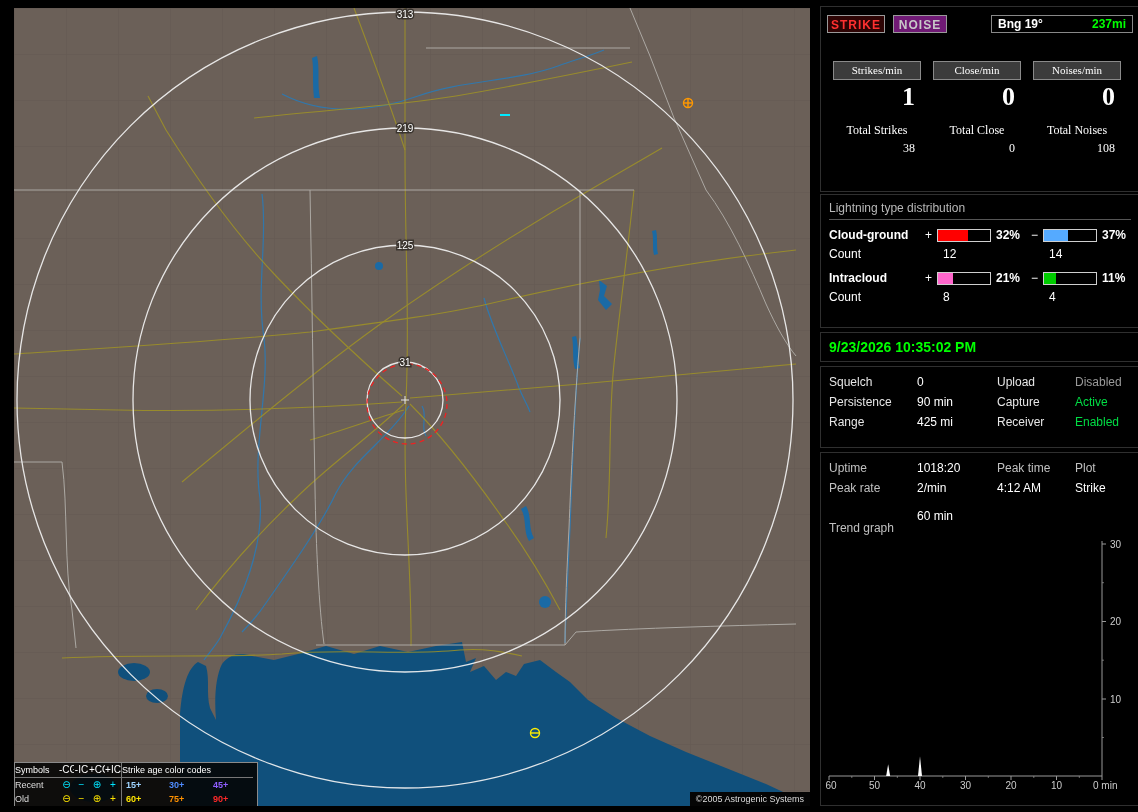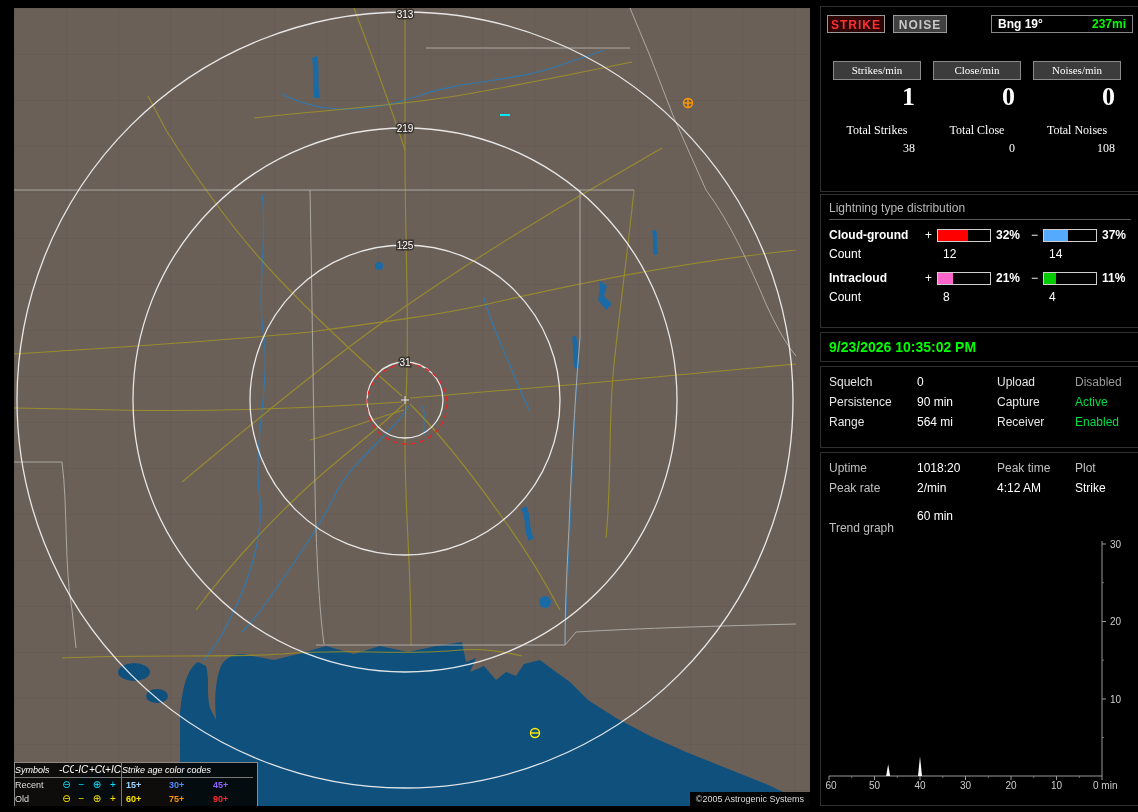--- a/index.html
+++ b/index.html
@@ -10,21 +10,21 @@
   .map-frame{position:absolute;left:14px;top:8px;width:796px;height:798px;background:#6b6058;overflow:hidden;}
   .map-frame svg{display:block;}
   .ring-lbl{fill:#ffffff;font-size:10px;font-family:"Liberation Sans",sans-serif;
             text-anchor:middle;stroke:#3a342e;stroke-width:3px;paint-order:stroke;}
 
   
   .legend{position:absolute;left:0;top:754px;width:242px;background:rgba(4,4,4,.9);
           border:1px solid #8a8a8a;font-size:9px;color:#ddd;}
   .lg-grid{display:grid;grid-template-columns:44px 15px 15px 16px 16px 44px 44px 44px;}
   .lg-grid span{line-height:14px;white-space:nowrap;overflow:hidden;}
-  .lg-head{border-bottom:1px solid #777;color:#fff;font-style:italic;}
+  .lg-head{border-bottom:1px solid #777;color:#fff;}
   .lg-age{border-left:1px solid #777;}
   .lg-sym{text-align:center;font-size:10px;}
   .sym-recent{color:#00e5ff;}
   .sym-old{color:#ffe600;}
   .code{text-align:left;padding-left:4px;font-weight:bold;}
   .c-a15{color:#9fd4ff;} .c-a30{color:#4f8cff;} .c-a45{color:#8f5fff;}
   .c-a60{color:#ffe600;} .c-a75{color:#ff9100;} .c-a90{color:#ff2a2a;}
 
   .copyright{position:absolute;right:0;bottom:0;background:#050505;color:#ddd;
              font-size:9px;padding:2px 6px;}
@@ -35,21 +35,21 @@
   .sec-top{top:6px;height:186px;}
   .sec-dist{top:194px;height:134px;}
   .sec-date{top:332px;height:30px;}
   .sec-status{top:366px;height:82px;}
   .sec-session{top:452px;height:354px;}
 
   .btn-row{display:flex;align-items:center;margin:8px 6px 0 6px;}
   .btn{height:18px;line-height:18px;text-align:center;font-size:12px;font-weight:bold;
        border:1px solid #999;box-sizing:border-box;cursor:default;}
   .btn-strike{width:58px;background:#2d0404;color:#ff3030;letter-spacing:1px;}
-  .btn-noise{width:54px;background:#404040;color:#c8c8c8;margin-left:8px;letter-spacing:1px;}
+  .btn-noise{width:54px;background:#701a75;color:#c8c8c8;margin-left:8px;letter-spacing:1px;}
   .bng-box{margin-left:auto;width:142px;height:18px;border:1px solid #888;background:#000;
            display:flex;justify-content:space-between;align-items:center;padding:0 6px;box-sizing:border-box;
            font-size:12px;font-weight:bold;}
   .bng-dist{color:#00ff00;}
 
   .col3{display:grid;grid-template-columns:100px 100px 100px;column-gap:0;margin-left:6px;font-family:Liberation Serif, serif;}
   .rates-row{margin-top:28px;}
   .badge{height:17px;line-height:17px;text-align:center;font-size:11px;background:#3c3c3c;
          border:1px solid #8a8a8a;color:#fff;width:86px;justify-self:center;}
   .nums-row{margin-top:3px;}
@@ -315,21 +315,21 @@
       <span class="kv-val">0</span>
       <span class="kv-lab">Upload</span>
       <span class="kv-val v-gray">Disabled</span>
 
       <span class="kv-lab">Persistence</span>
       <span class="kv-val">90 min</span>
       <span class="kv-lab">Capture</span>
       <span class="kv-val v-green">Active</span>
 
       <span class="kv-lab">Range</span>
-      <span class="kv-val">564 mi</span>
+      <span class="kv-val">425 mi</span>
       <span class="kv-lab">Receiver</span>
       <span class="kv-val v-green">Enabled</span>
     </div>
   </div>
 
   <div class="sec sec-session" style="position:absolute;">
     <div class="kv-grid">
       <span class="sess-lab">Uptime</span>
       <span class="kv-val">1018:20</span>
       <span class="sess-lab">Peak time</span>

